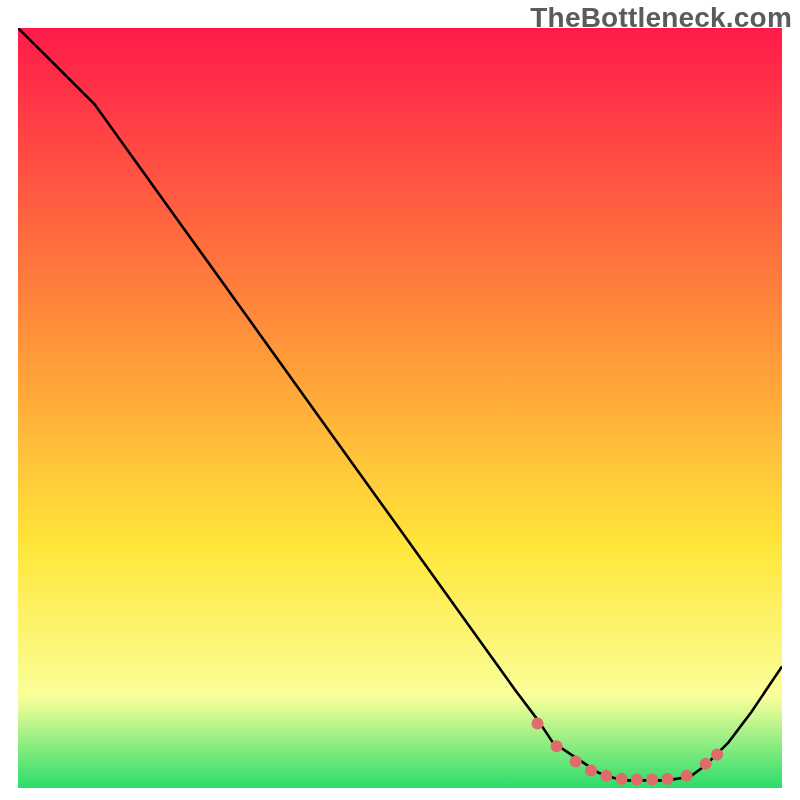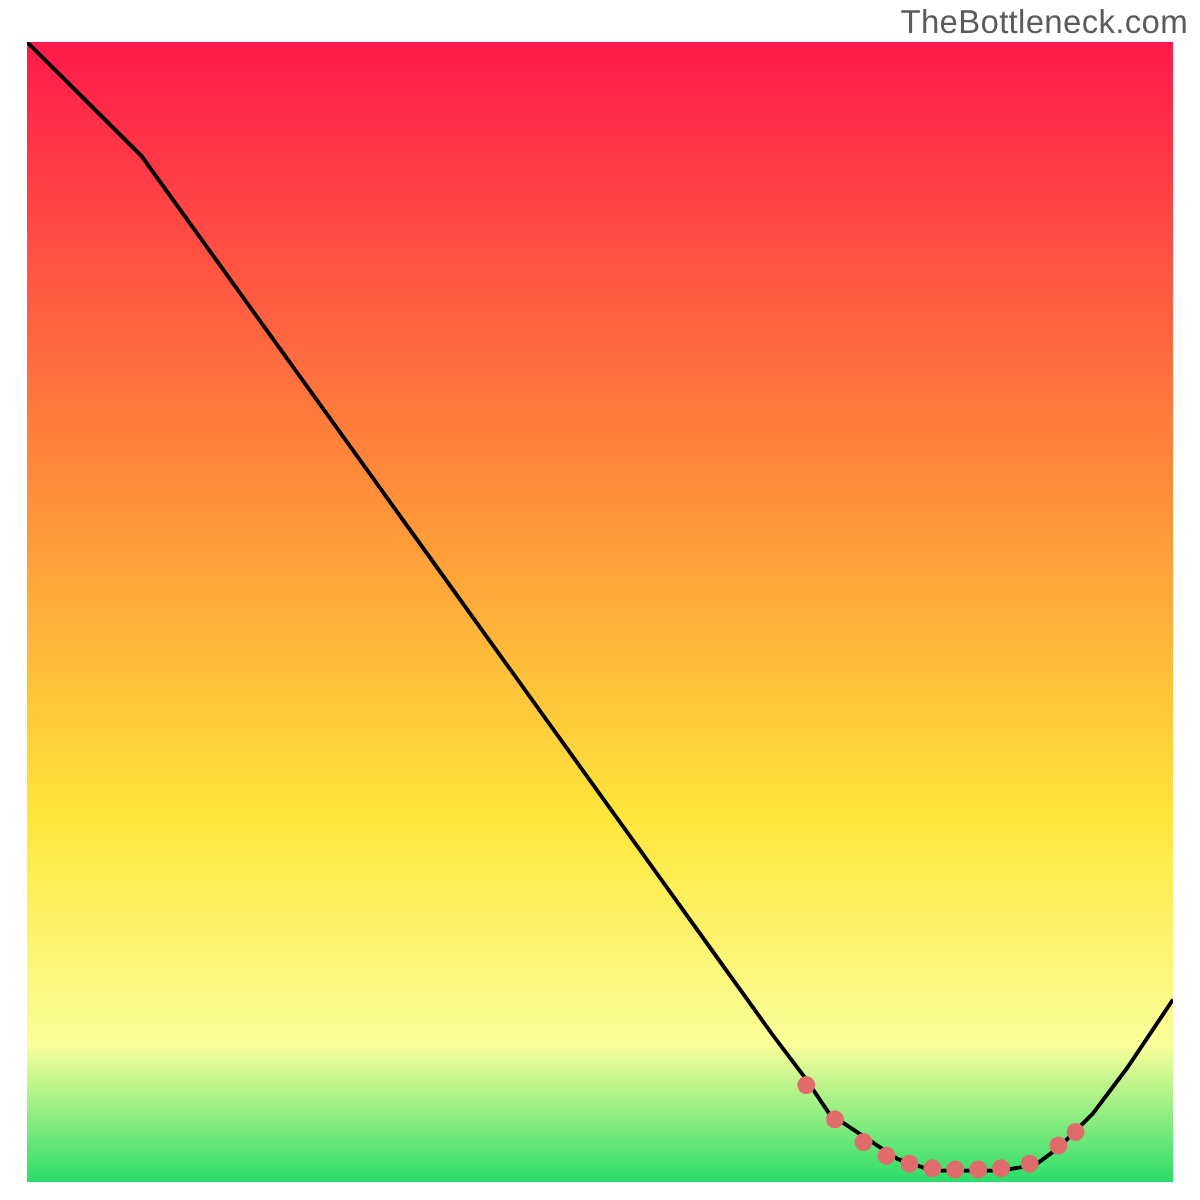--- a/index.html
+++ b/index.html
@@ -13,22 +13,22 @@
   }
   .stage {
     position: relative;
     width: 800px;
     height: 800px;
   }
   .watermark {
     position: absolute;
     top: 2px;
     right: 8px;
-    font-size: 22px;
-    font-weight: 400;
+    font-size: 28px;
+    font-weight: 700;
     color: #5b5b5b;
     letter-spacing: 0.2px;
   }
   .plot {
     position: absolute;
     left: 18px;
     top: 28px;
     width: 764px;
     height: 760px;
   }

